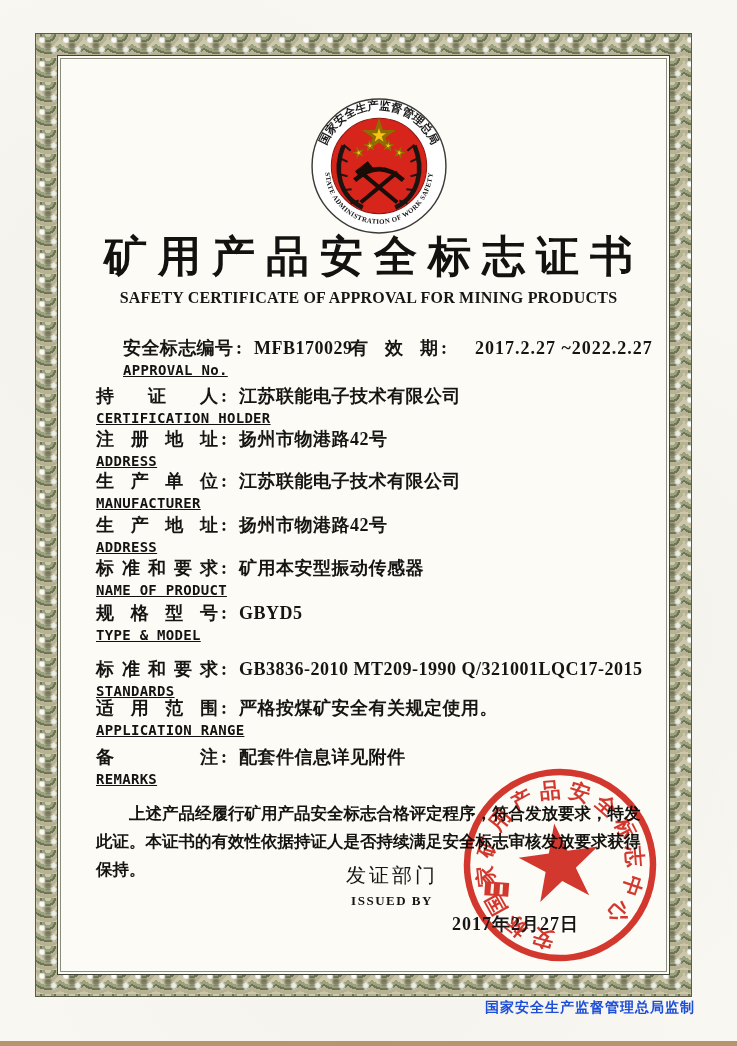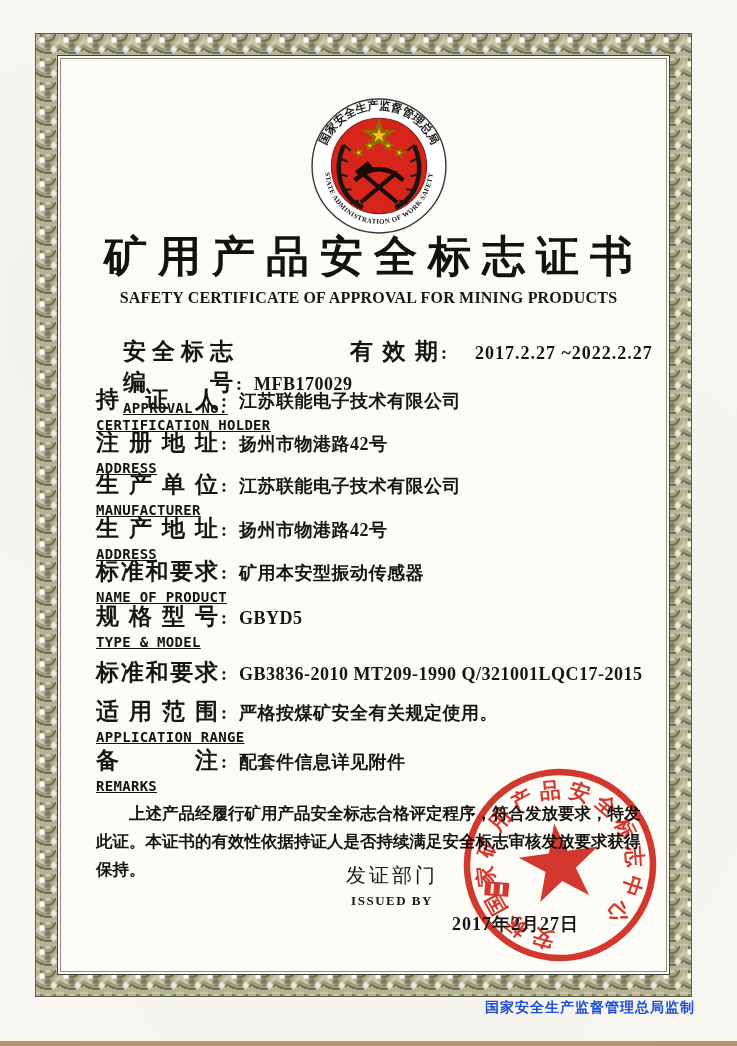--- a/index.html
+++ b/index.html
@@ -53,21 +53,21 @@
   }
   .subtitle {
     position:absolute; top:289px; left:0; right:0; text-align:center;
     font-size:16px; font-weight:700; letter-spacing:.2px; color:#181613;
   }
 
   
   .row { position:absolute; left:96px; }
   .row .line { white-space:nowrap; }
   .lbl {
-    display:inline-block; width:122px; font-size:23px; font-weight:700;
+    display:inline-block; width:122px; font-size:18px; font-weight:700;
     text-align:justify; text-align-last:justify; vertical-align:baseline;font-family:Liberation Mono, monospace;
   }
   .colon { font-size:18px; font-weight:700; margin:0 12px 0 3px; }
   .val  { font-size:18px; font-weight:700; letter-spacing:.5px; }
   .cap  {
     font-family:"DejaVu Sans Mono","Liberation Mono",monospace;
     font-size:14px; font-weight:700; letter-spacing:.3px; margin-top:2px; color:#121212;text-decoration:underline;
   }
 
   .approval-row { position:absolute; left:123px; top:336px; }
@@ -185,20 +185,21 @@
   <div class="row" style="top:556px">
     <div class="line"><span class="lbl">标准和要求</span><span class="colon">:</span><span class="val">矿用本安型振动传感器</span></div>
     <div class="cap">NAME OF PRODUCT</div>
   </div>
   <div class="row" style="top:601px">
     <div class="line"><span class="lbl">规格型号</span><span class="colon">:</span><span class="val">GBYD5</span></div>
     <div class="cap">TYPE &amp; MODEL</div>
   </div>
   <div class="row" style="top:657px">
     <div class="line"><span class="lbl">标准和要求</span><span class="colon">:</span><span class="val">GB3836-2010 MT209-1990 Q/321001LQC17-2015</span></div>
+    <div class="cap">STANDARDS</div>
   </div>
   <div class="row" style="top:696px">
     <div class="line"><span class="lbl">适用范围</span><span class="colon">:</span><span class="val">严格按煤矿安全有关规定使用。</span></div>
     <div class="cap">APPLICATION RANGE</div>
   </div>
   <div class="row" style="top:745px">
     <div class="line"><span class="lbl">备注</span><span class="colon">:</span><span class="val">配套件信息详见附件</span></div>
     <div class="cap">REMARKS</div>
   </div>
 

